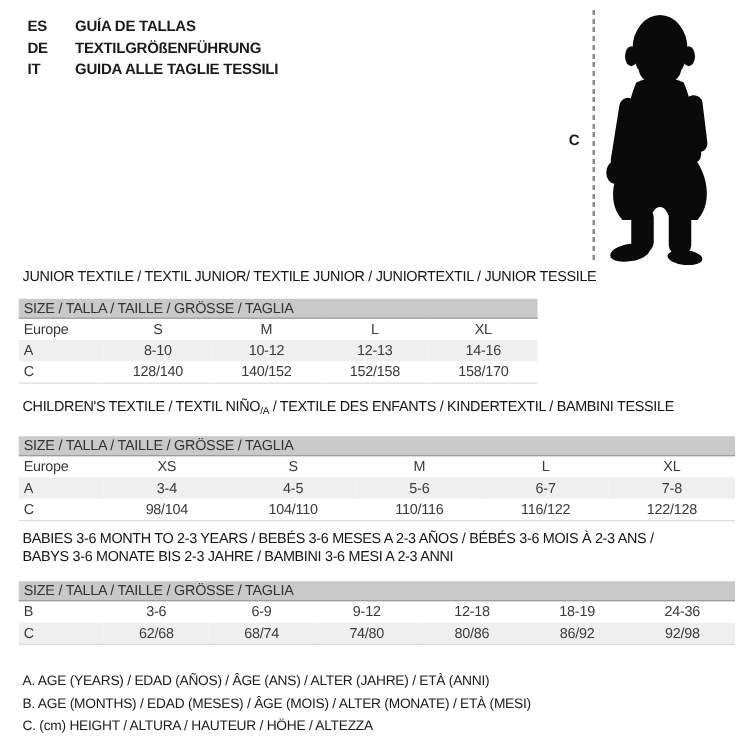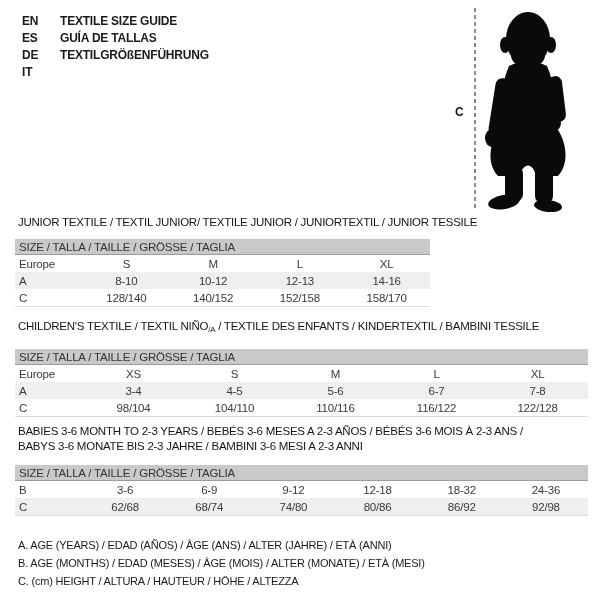--- a/index.html
+++ b/index.html
@@ -55,33 +55,30 @@
   .size-table tr.last td { border-bottom: 1px solid #dcdcdc; }
 
   
   .notes { position: absolute; left: 18px; top: 536px; font-size: 11px; font-weight: normal; line-height: 18px; letter-spacing: -0.2px; }
 </style>
 </head>
 <body>
 
 <div class="lang-list">
   <div class="lang-row">
-    <span class="lang-code">EN</span>
-    <span>TEXTILE SIZE GUIDE</span>
-  </div>
-  <div class="lang-row">
     <span class="lang-code">ES</span>
     <span>GUÍA DE TALLAS</span>
   </div>
   <div class="lang-row">
     <span class="lang-code">DE</span>
     <span>TEXTILGRÖßENFÜHRUNG</span>
   </div>
   <div class="lang-row">
     <span class="lang-code">IT</span>
+    <span>GUIDA ALLE TAGLIE TESSILI</span>
   </div>
 </div>
 
 <div class="measure-line"></div>
 <div class="measure-label">C</div>
 <svg class="silhouette" width="100" height="204" viewBox="0 0 100 204" xmlns="http://www.w3.org/2000/svg">
   <g fill="#0a0a0a">
     <ellipse cx="49" cy="31" rx="22" ry="27"></ellipse>
     <ellipse cx="26" cy="37" rx="5" ry="8"></ellipse>
     <ellipse cx="72" cy="37" rx="5" ry="8"></ellipse>
@@ -196,21 +193,21 @@
   <tbody>
       <tr class="bar">
     <td class="rowlabel" colspan="7">SIZE / TALLA / TAILLE / GRÖSSE / TAGLIA</td>
   </tr>
   <tr>
     <td class="rowlabel">B</td>
     <td>3-6</td>
     <td>6-9</td>
     <td>9-12</td>
     <td>12-18</td>
-    <td>18-32</td>
+    <td>18-19</td>
     <td>24-36</td>
   </tr>
   <tr class="alt last">
     <td class="rowlabel">C</td>
     <td>62/68</td>
     <td>68/74</td>
     <td>74/80</td>
     <td>80/86</td>
     <td>86/92</td>
     <td>92/98</td>

